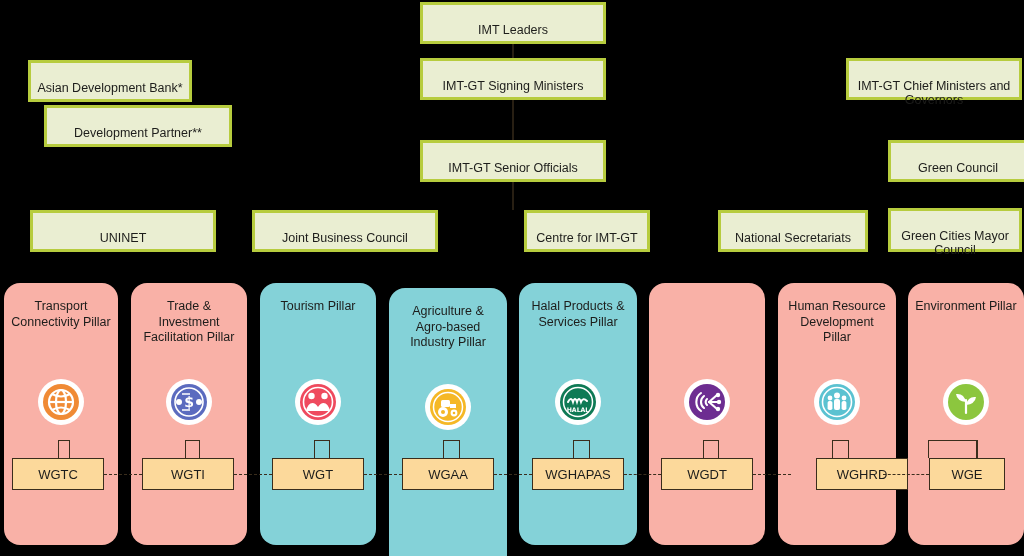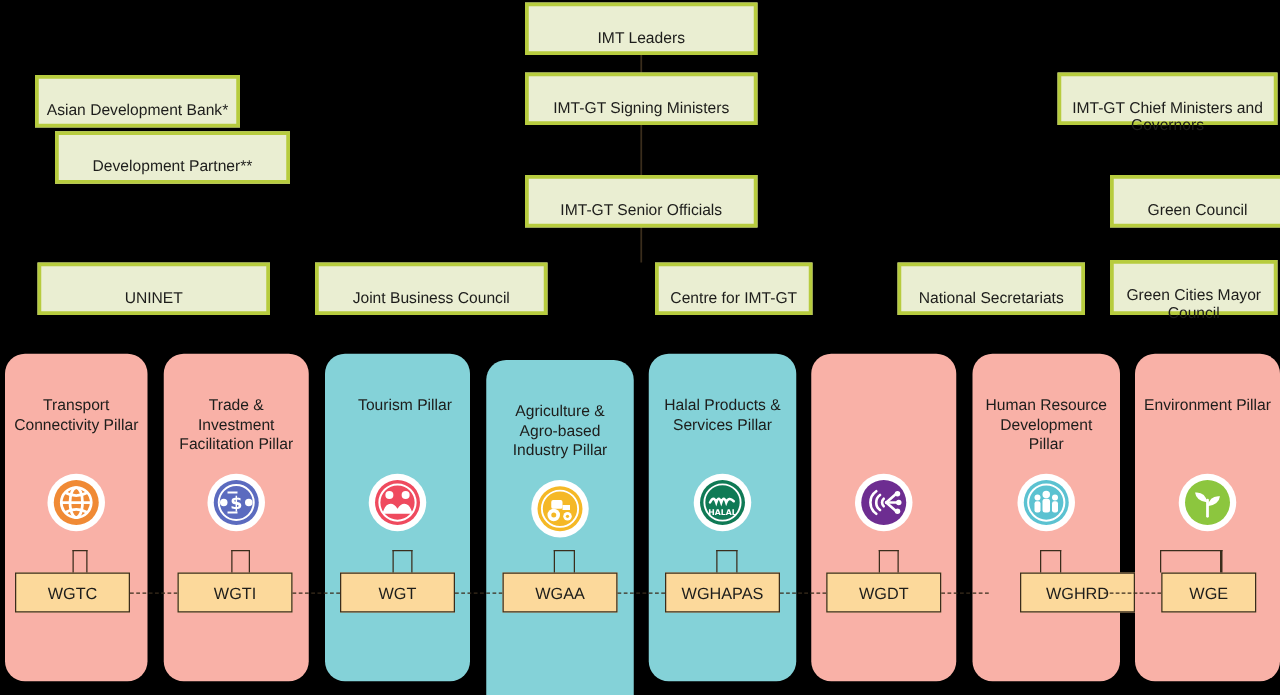--- a/index.html
+++ b/index.html
@@ -22,21 +22,21 @@
     box-sizing:border-box;
     padding:18px 4px;
   }
 
   
   .pillar{
     position:absolute;
     border-radius:16px;
     box-sizing:border-box;
     display:flex;flex-direction:column;align-items:center;
-    padding-top:34px;
+    padding-top:16px;
   }
   .pillar.pink{background:#f9b1a7;}
   .pillar.teal{background:#84d2d8;}
   .pillar-label{
     font-size:12.5px;line-height:1.25;text-align:center;
     width:104px;color:#1d1d1b;
   }
   .pillar-icon{
     position:absolute;top:96px;left:50%;transform:translateX(-50%);
     width:46px;height:46px;border-radius:50%;
@@ -153,21 +153,21 @@
               <circle cx="19" cy="19" r="18" fill="#5b6bbf"></circle>
         <circle cx="19" cy="19" r="14" fill="none" stroke="#fff" stroke-width="1.6"></circle>
         <text x="19" y="24" font-size="14" font-family="DejaVu Sans, sans-serif" fill="#fff" text-anchor="middle" font-weight="bold">$</text>
         <circle cx="9" cy="19" r="3" fill="#fff"></circle>
               <circle cx="29" cy="19" r="3" fill="#fff"></circle>
         <path d="M12 11 h8 M12 27 h8" stroke="#fff" stroke-width="1.6"></path>
             </svg>
           </span>
         </div>
       </div>
-      <div class="pillar teal" style="left: 260px; top: 283px; width: 116px; height: 262px; align-items: flex-end;">
+      <div class="pillar teal" style="left: 260px; top: 283px; width: 116px; height: 262px;">
         <div class="pillar-label">Tourism Pillar</div>
         <div class="pillar-icon">
           <span class="disc">
             <svg viewBox="0 0 38 38" width="38" height="38">
               <circle cx="19" cy="19" r="18" fill="#ef4a5e"></circle>
         <circle cx="19" cy="19" r="14.5" fill="none" stroke="#fff" stroke-width="1.6"></circle>
         <circle cx="12.5" cy="13" r="3.2" fill="#fff"></circle>
               <circle cx="25.5" cy="13" r="3.2" fill="#fff"></circle>
         <path d="M7 28 q2-8 6.5-8 q3 0 5.5 4 q2.5-4 5.5-4 q4.5 0 6.5 8 z" fill="#fff"></path>
             </svg>

